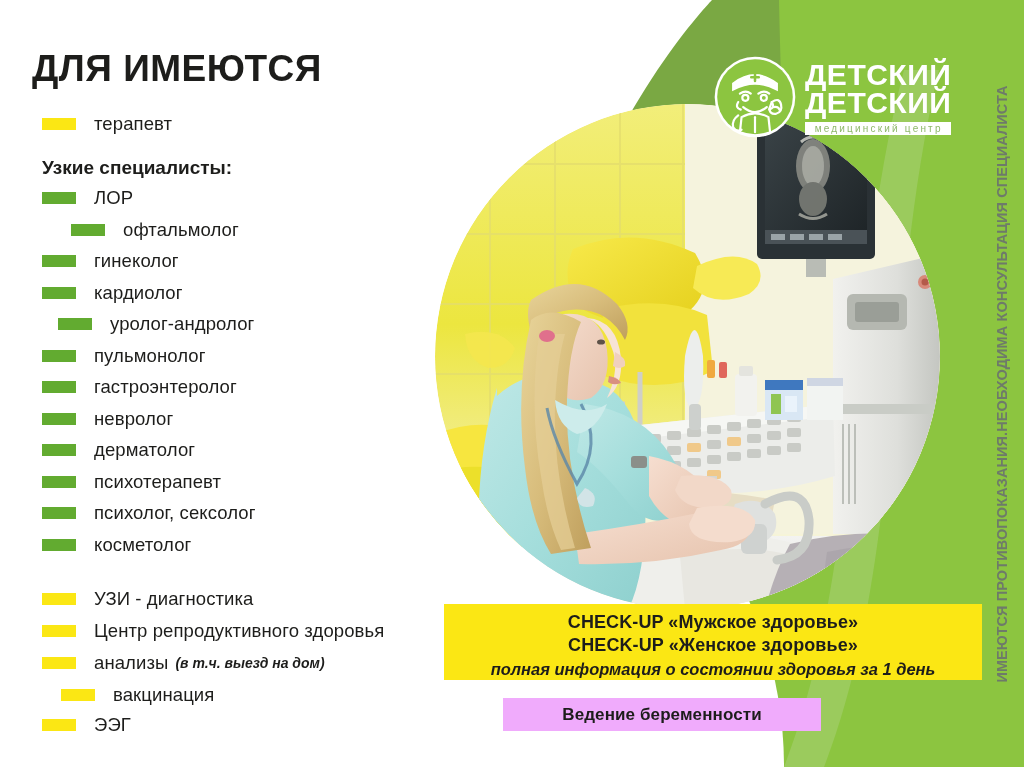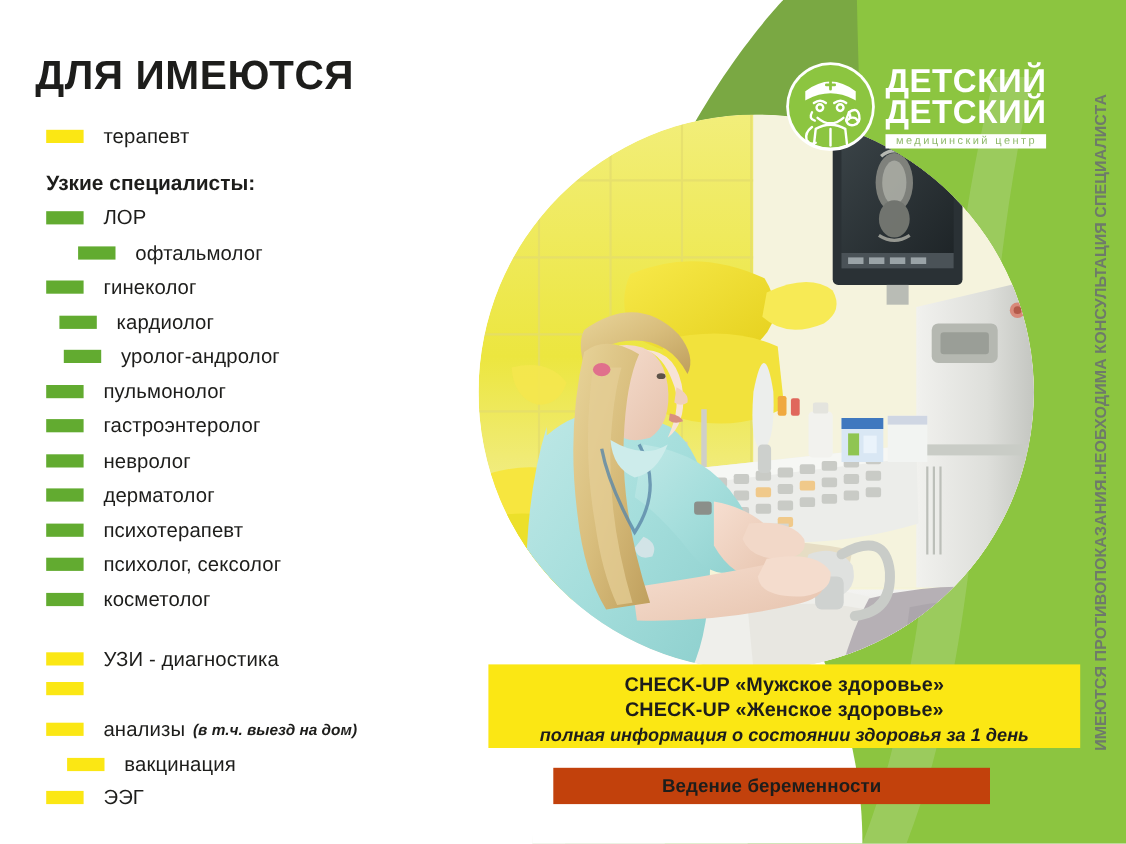--- a/index.html
+++ b/index.html
@@ -179,23 +179,23 @@
     color:#1d1d1b;
     line-height:1.35;
     margin-top:1px;
   }
   #checkup-line3 b { font-weight:bold; }
 
   #pregnancy-banner {
     position:absolute;
     left:503px;
     top:698px;
-    width:397px;
+    width:318px;
     height:33px;
-    background:#c2410c;
+    background:#f0abfc;
     z-index:22;
     display:flex;
     align-items:center;
     justify-content:center;
   }
   #pregnancy-label {
     font-size:17px;
     font-weight:bold;
     color:#1d1d1b;
     letter-spacing:0.1px;
@@ -499,21 +499,21 @@
     <span class="bullet-label">ЛОР</span>
   </div>
   <div class="bullet-row" style="left:42px; top:219px;padding-left:29px;">
     <span class="chip green"></span>
     <span class="bullet-label">офтальмолог</span>
   </div>
   <div class="bullet-row" style="left:42px; top:250px;">
     <span class="chip green"></span>
     <span class="bullet-label">гинеколог</span>
   </div>
-  <div class="bullet-row" style="left:54px; top:282px;">
+  <div class="bullet-row" style="left:42px; top:282px;">
     <span class="chip green"></span>
     <span class="bullet-label">кардиолог</span>
   </div>
   <div class="bullet-row" style="left:42px; top:313px;padding-left:16px;">
     <span class="chip green"></span>
     <span class="bullet-label">уролог-андролог</span>
   </div>
   <div class="bullet-row" style="left:42px; top:376px;">
     <span class="chip green"></span>
     <span class="bullet-label">гастроэнтеролог</span>
@@ -542,20 +542,21 @@
     <span class="chip green"></span>
     <span class="bullet-label">косметолог</span>
   </div>
 
   <div class="bullet-row" style="left:42px; top:588px;">
     <span class="chip yellow"></span>
     <span class="bullet-label">УЗИ - диагностика</span>
   </div>
   <div class="bullet-row" style="left:42px; top:620px;">
     <span class="chip yellow"></span>
+    <span class="bullet-label">Центр репродуктивного здоровья</span>
   </div>
   <div class="bullet-row" style="left:42px; top:652px;">
     <span class="chip yellow"></span>
     <span class="bullet-label">анализы</span>
     <span class="bullet-note">(в т.ч. выезд на дом)</span>
   </div>
   <div class="bullet-row" style="left:30px; top:684px;padding-left:31px;">
     <span class="chip yellow"></span>
     <span class="bullet-label">вакцинация</span>
   </div>

